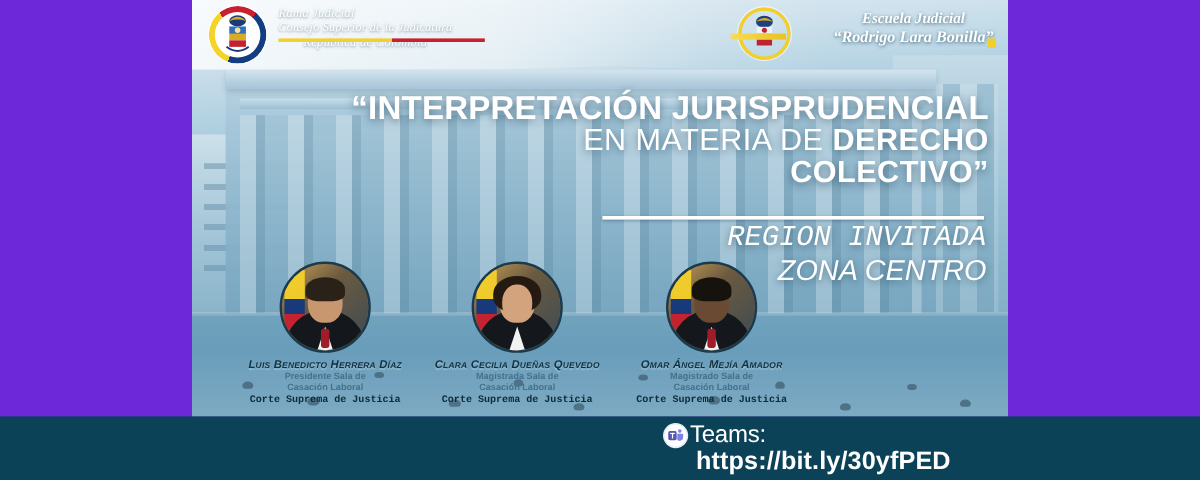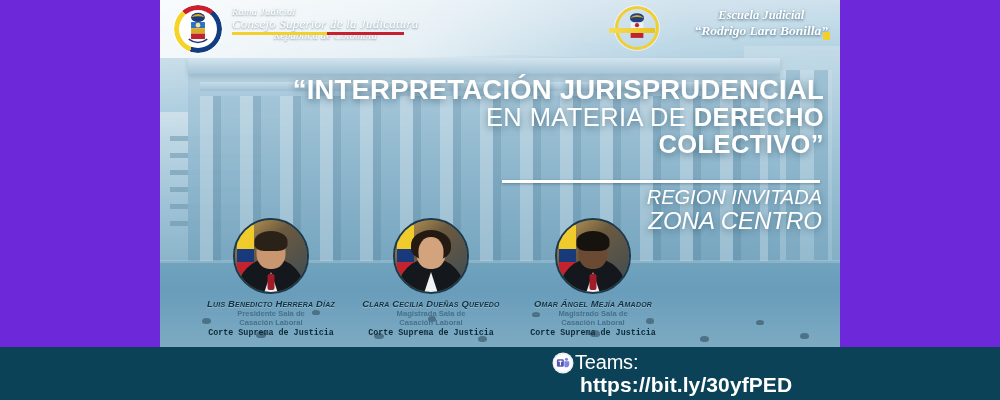--- a/index.html
+++ b/index.html
@@ -110,21 +110,21 @@
   .crest{
     position:absolute;left:50%;top:50%;transform:translate(-50%,-50%);
     width:66%;height:74%;
   }
   .hdr-text{
     position:absolute;left:72px;top:6px;color:#fff;
     font-family:"Liberation Serif", serif;font-style:italic;
     text-shadow:0 1px 2px rgba(20,60,80,.55);
   }
   .hdr-text .l1{font-size:10.5px;line-height:12px;letter-spacing:.2px;}
-  .hdr-text .l2{font-size:13px;line-height:12px;letter-spacing:.2px;}
+  .hdr-text .l2{font-size:10px;line-height:12px;letter-spacing:.2px;}
   .hdr-rule{
     position:absolute;left:72px;top:32px;width:172px;height:3px;
     background:linear-gradient(90deg,#f3d02b 0 55%,#c8202e 55% 100%);
   }
   .hdr-text .l3{font-size:10.5px;line-height:12px;margin-top:0;letter-spacing:.2px;text-align:center;}
 
   .esc{
     position:absolute;right:12px;top:8px;text-align:center;color:#fff;
     font-family:"Liberation Serif", serif;font-style:italic;font-weight:bold;
     text-shadow:0 1px 3px rgba(15,55,75,.7);
@@ -153,21 +153,21 @@
 
   .sep{
     position:absolute;right:20px;top:180px;width:318px;height:3px;background:#fff;
     box-shadow:0 1px 3px rgba(12,50,70,.4);
   }
   .sub{
     position:absolute;right:18px;top:186px;width:460px;text-align:right;color:#fff;
     font-style:italic;font-weight:300;line-height:1.12;
     text-shadow:0 2px 6px rgba(12,50,70,.5);
   }
-  .s1{font-size:20px;}
+  .s1{font-size:24px;font-family:Liberation Mono, monospace;}
   .s2{font-size:24px;}
 
   
   .speaker{position:absolute;top:218px;width:190px;text-align:center;}
   #sp0{left:16px;}
   #sp1{left:176px;}
   #sp2{left:338px;}
   .photo{
     position:relative;width:72px;height:72px;border-radius:50%;margin:0 auto;
     overflow:hidden;border:2px solid #1b3a4d;

